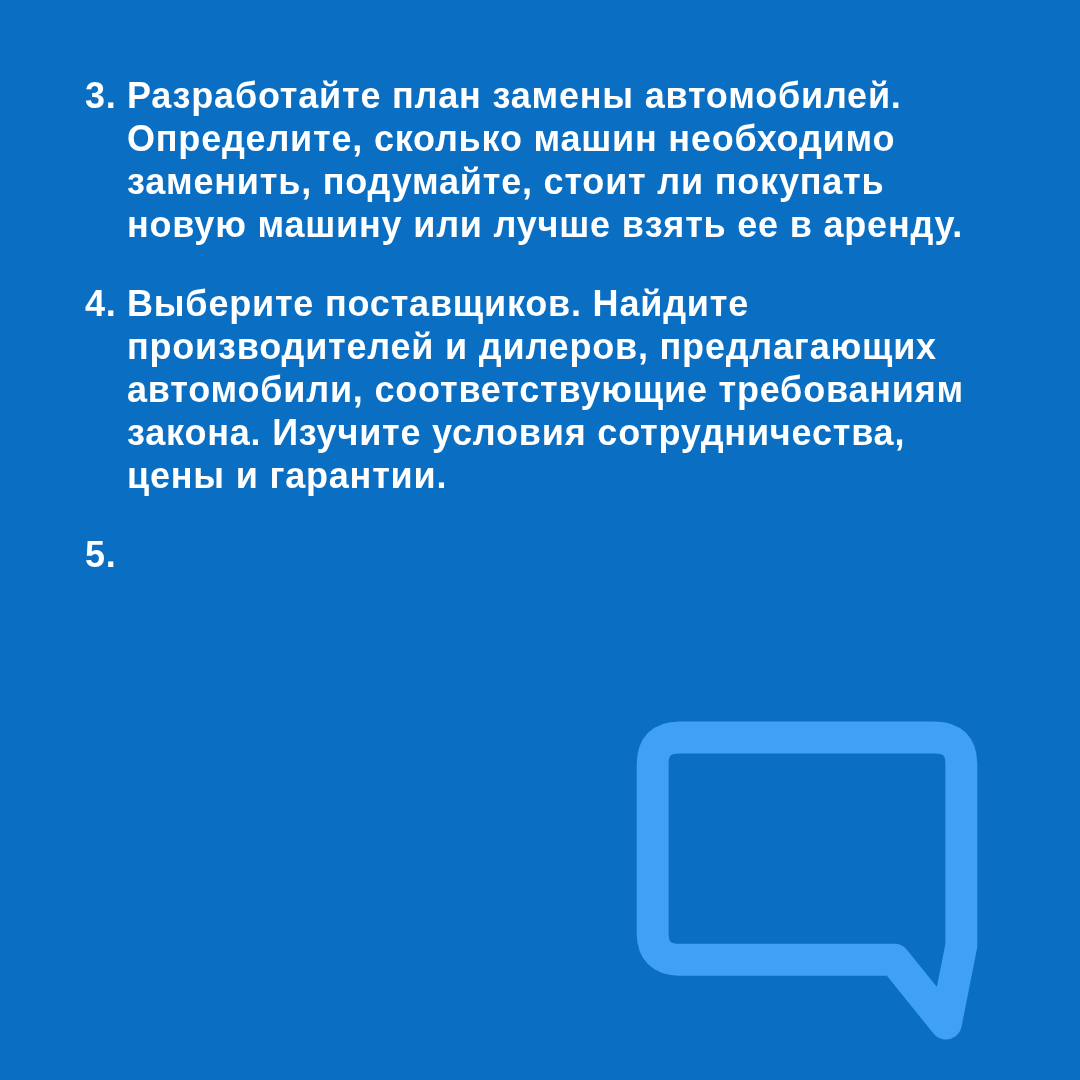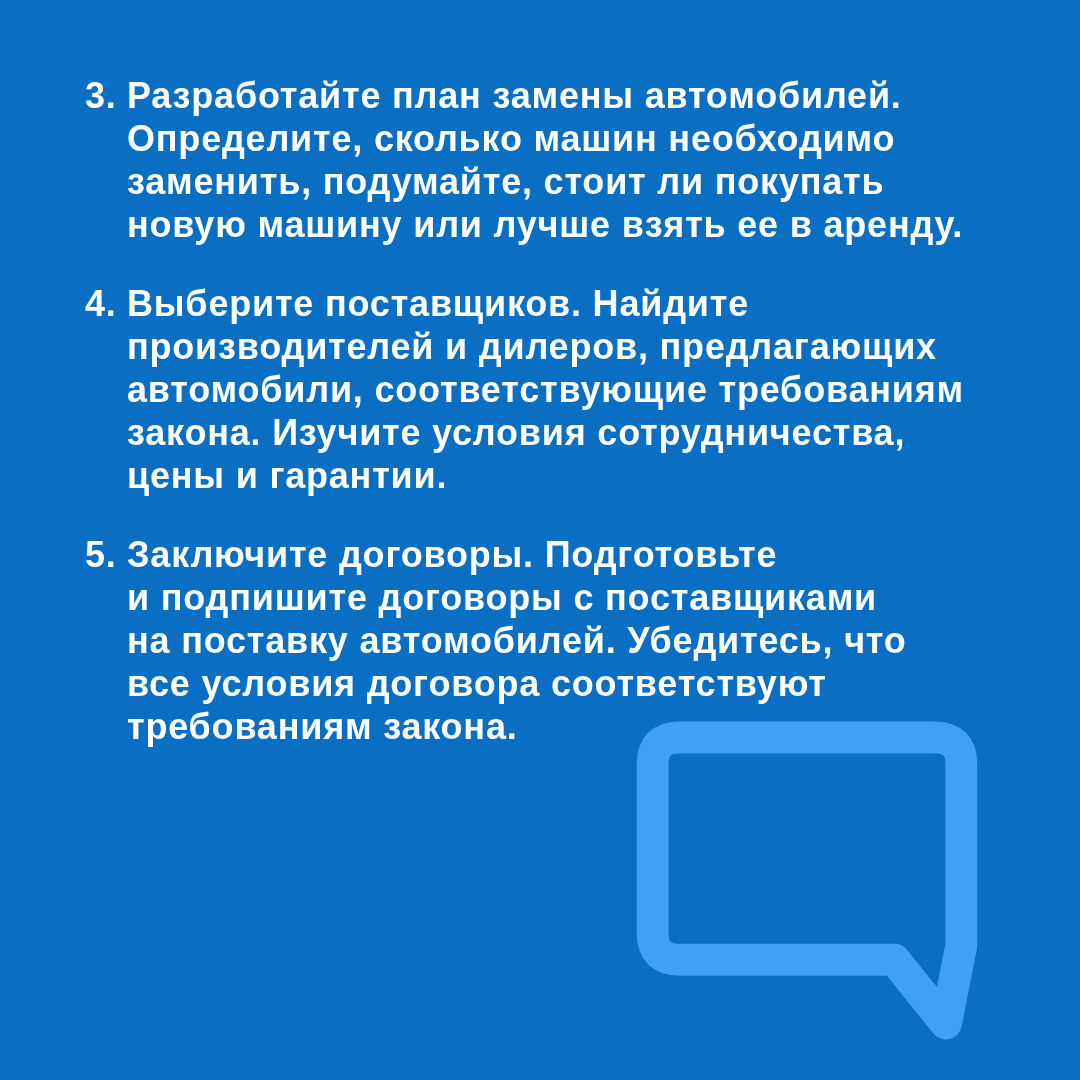--- a/index.html
+++ b/index.html
@@ -68,25 +68,20 @@
       <span class="step-number">4.</span>
       <span class="step-text">Выберите поставщиков. Найдите
 производителей и дилеров, предлагающих
 автомобили, соответствующие требованиям
 закона. Изучите условия сотрудничества,
 цены и гарантии.</span>
     </div>
 
     <div class="step" style="color: rgb(255, 255, 255);">
       <span class="step-number">5.</span>
-      <span class="step-text">Заключите договоры. Подготовьте
-и подпишите договоры с поставщиками
-на поставку автомобилей. Убедитесь, что
-все условия договора соответствуют
-требованиям закона.</span>
     </div>
 
   </div>
 
   <div class="bubble-icon-wrap">
     <svg viewBox="0 0 332 310" xmlns="http://www.w3.org/2000/svg">
       <path id="bubble-path" d="M 42 16 L 290 16 Q 316 16 316 42 L 316 218 L 301 294 L 251 232 L 42 232 Q 16 232 16 206 L 16 42 Q 16 16 42 16 Z" fill="none" stroke="#3fa0f6" stroke-width="31" stroke-linejoin="round" stroke-linecap="round"></path>
     </svg>
   </div>
 

